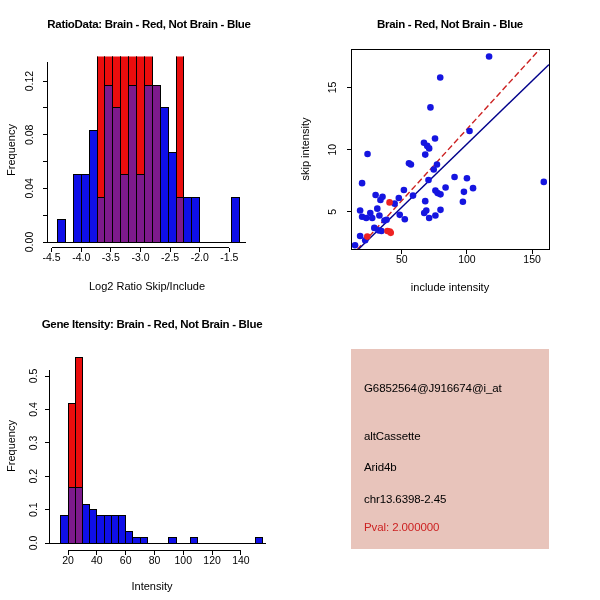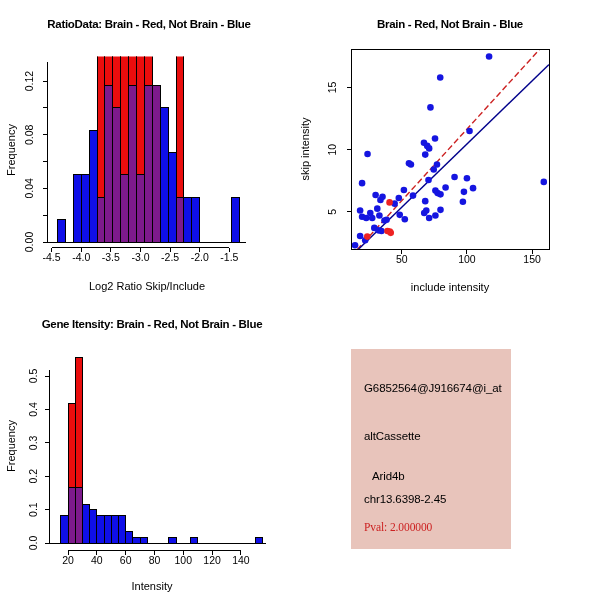--- a/index.html
+++ b/index.html
@@ -1,19 +1,19 @@
 <!DOCTYPE html>
 <html><head>
 <meta charset="utf-8">
 <style>
   html,body{margin:0;padding:0;background:#fff;}
   #canvas{position:relative;width:600px;height:600px;background:#fff;overflow:hidden;
           font-family:"Liberation Sans", sans-serif;}
   #chart-svg{position:absolute;left:0;top:0;}
-  #info-panel{position:absolute;left:351px;top:349px;width:160px;height:200px;}
+  #info-panel{position:absolute;left:351px;top:349px;width:198px;height:200px;}
   .il{position:absolute;left:13px;font-size:11.5px;letter-spacing:-0.1px;color:#000;white-space:pre;}
 </style>
 </head>
 <body>
 
 <div id="canvas">
   <svg id="chart-svg" width="600" height="600">
       <g>
         <clipPath id="clip-ratio_hist">
           <rect x="48" y="56.5" width="202" height="186"></rect>
@@ -227,17 +227,17 @@
         <text font-family="&quot;Liberation Sans&quot;, sans-serif" x="37" y="409.43717728055077" text-anchor="middle" font-size="10.5" fill="#000000" transform="rotate(-90 37 409.43717728055077)">0.4</text>
         <text font-family="&quot;Liberation Sans&quot;, sans-serif" x="37" y="376.0464716006885" text-anchor="middle" font-size="10.5" fill="#000000" transform="rotate(-90 37 376.0464716006885)">0.5</text>
         <text font-family="&quot;Liberation Sans&quot;, sans-serif" x="152" y="328" text-anchor="middle" font-size="11.5" font-weight="bold" letter-spacing="-0.3" fill="#000000">Gene Itensity: Brain - Red, Not Brain - Blue</text>
         <text font-family="&quot;Liberation Sans&quot;, sans-serif" x="152" y="590" text-anchor="middle" font-size="11" fill="#000000">Intensity</text>
         <text font-family="&quot;Liberation Sans&quot;, sans-serif" x="15" y="446" text-anchor="middle" font-size="11" fill="#000000" transform="rotate(-90 15 446)">Frequency</text>
       </g>
     </svg>
   <div id="info-panel" style="background: rgb(232, 196, 187);">
     <div class="il" style="top: 33px; color: rgb(0, 0, 0);">G6852564@J916674@i_at</div>
     <div class="il" style="top: 81px; color: rgb(0, 0, 0);">altCassette</div>
-    <div class="il" style="top: 121px; color: rgb(0, 0, 0); margin-left: 8px;">Arid4b</div>
+    <div class="il" style="top: 112px; color: rgb(0, 0, 0);">Arid4b</div>
     <div class="il" style="top: 144px; color: rgb(0, 0, 0);">chr13.6398-2.45</div>
-    <div class="il" style="top: 172px; color: rgb(204, 34, 34); font-family: Liberation Serif, serif;">Pval: 2.000000</div>
+    <div class="il" style="top: 172px; color: rgb(204, 34, 34);">Pval: 2.000000</div>
   </div>
 </div>
 
 </body></html>

